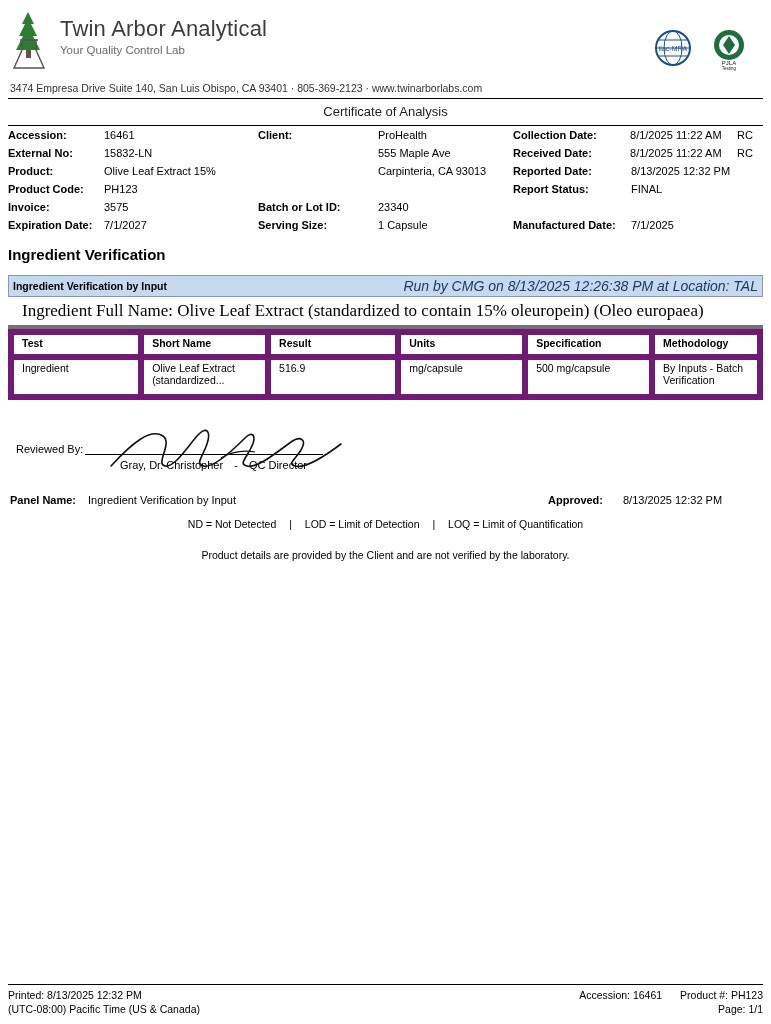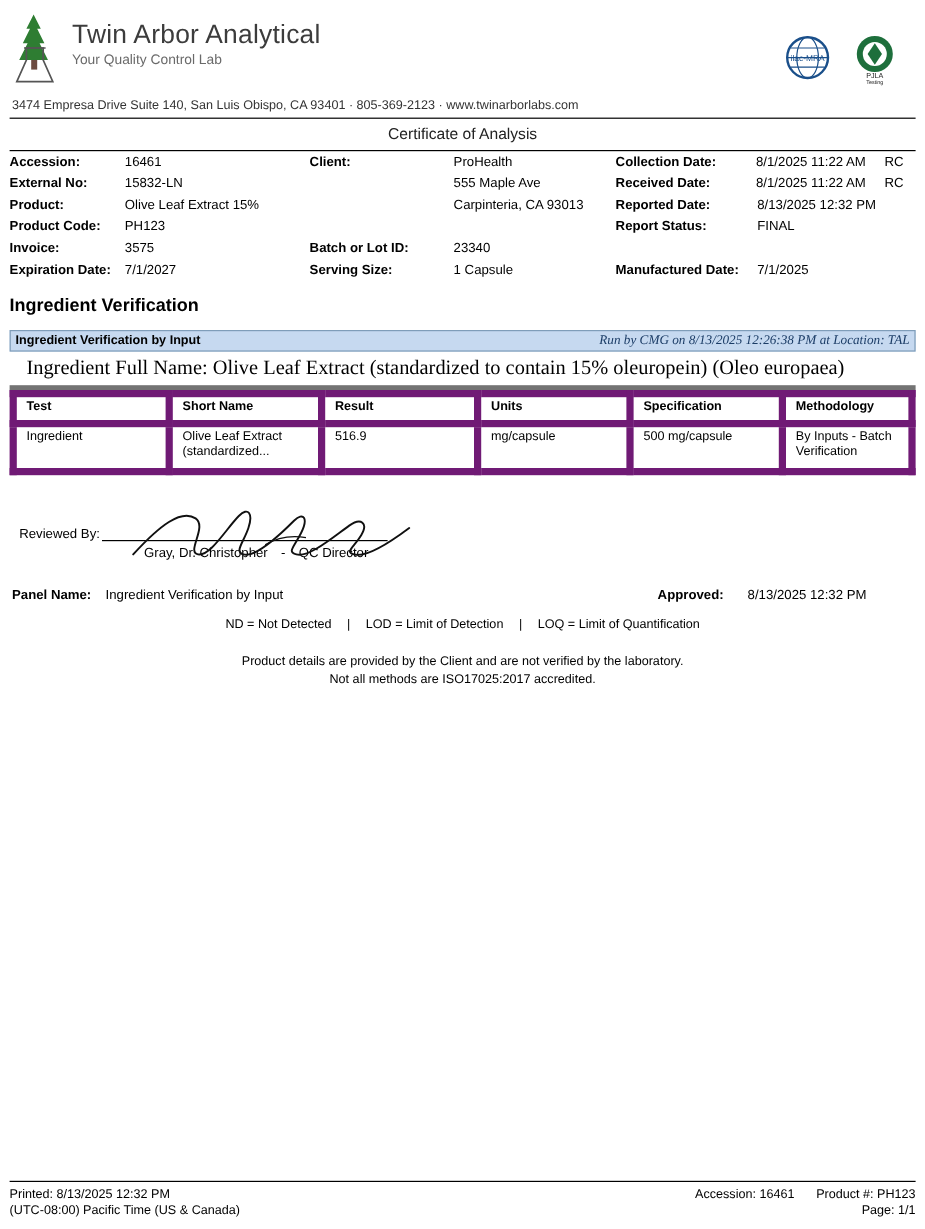--- a/index.html
+++ b/index.html
@@ -124,23 +124,22 @@
     align-items: center;
     padding: 2px 4px;
     font-size: 10.5px;
   }
   .section-bar .left {
     font-weight: bold;
   }
   .section-bar .right {
     margin-left: auto;
     font-style: italic;
-    font-size: 11px;
+    font-size: 14px;
     color: #1b3c66;
-    font-family: Liberation Serif, serif;
   }
   .ingredient-full {
     font-family: Liberation Serif, serif;
     font-size: 17px;
     padding: 4px 0 4px 14px;
     border-bottom: 4px solid #737373;
   }
 
   
   table.results {
@@ -444,21 +443,20 @@
   <div class="legend">
     <span>ND = Not Detected</span>
     <span class="sep">|</span>
     <span>LOD = Limit of Detection</span>
     <span class="sep">|</span>
     <span>LOQ = Limit of Quantification</span>
   </div>
 
   <div class="disclaimer">
     <div>Product details are provided by the Client and are not verified by the laboratory.</div>
-    <div>Not all methods are ISO17025:2017 accredited.</div>
   </div>
 
   <div class="footer">
     <div class="footer-rule"></div>
     <div class="footer-inner">
       <div class="footer-left">
         <div>Printed: 8/13/2025 12:32 PM</div>
         <div>(UTC-08:00) Pacific Time (US &amp; Canada)</div>
       </div>
       <div class="footer-right">

